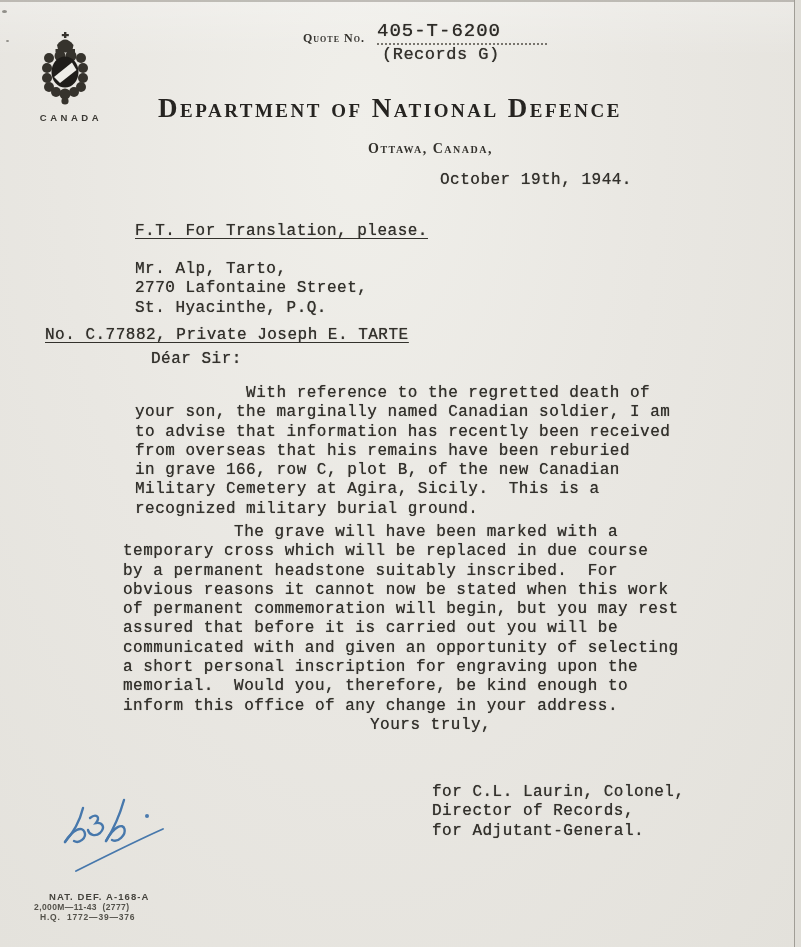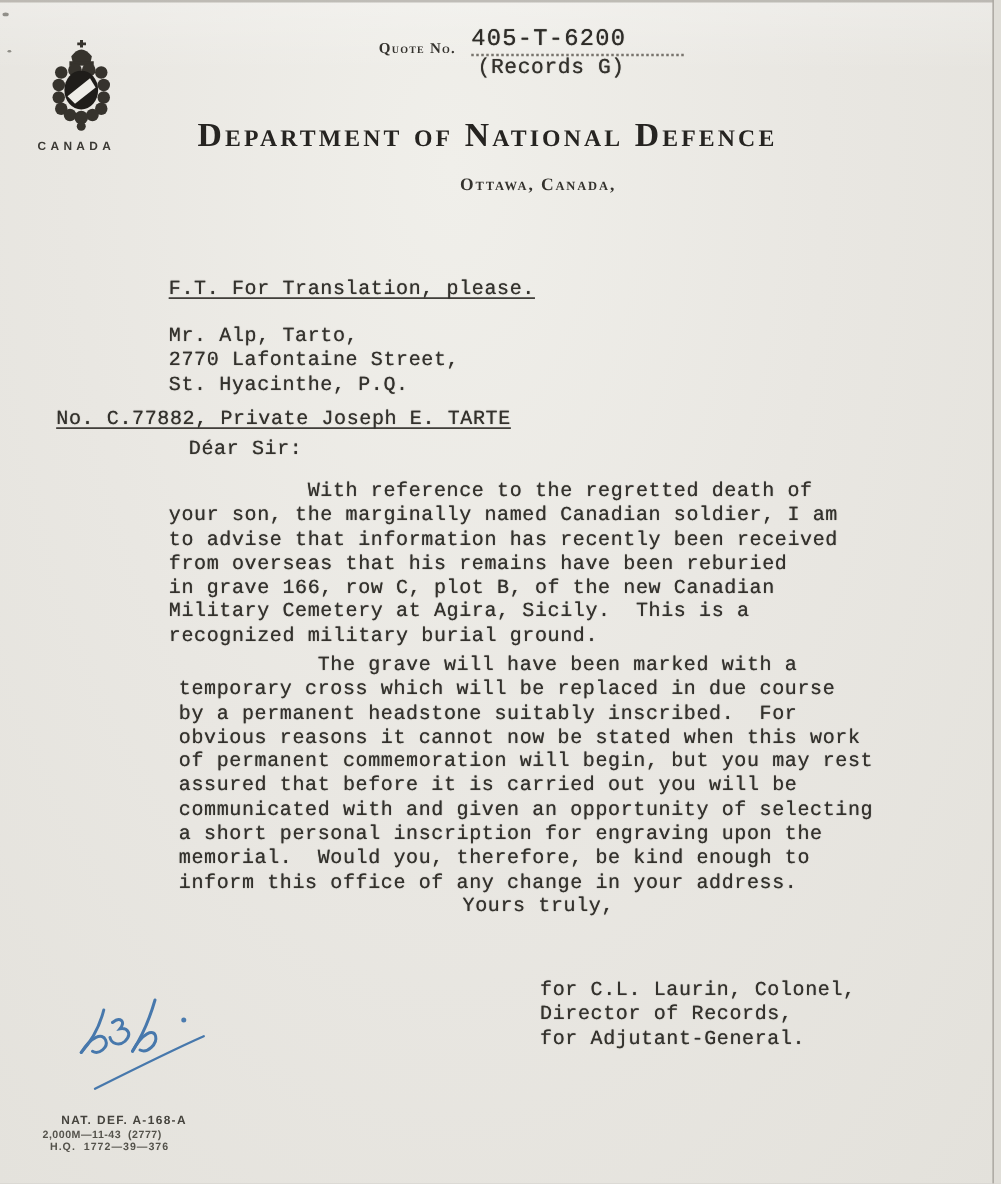--- a/index.html
+++ b/index.html
@@ -51,21 +51,21 @@
     position:absolute;left:95px;top:93px;width:590px;text-align:center;
     font-family:"Liberation Serif", serif;font-weight:700;
     font-size:14px;letter-spacing:4px;color:#2c2a26;
   }
   .place{
     position:absolute;left:368px;top:141px;
     font-family:"Liberation Serif", serif;font-variant:small-caps;
     font-weight:700;font-size:14px;letter-spacing:1.5px;color:#34322d;
   }
   .crest-caption{
-    position:absolute;left:30px;top:112px;width:72px;text-align:left;
+    position:absolute;left:30px;top:112px;width:72px;text-align:right;
     font-family:"Liberation Sans", sans-serif;font-weight:700;
     font-size:9.5px;letter-spacing:3.5px;color:#3b3934;
   }
   .crest{position:absolute;left:38px;top:30px;}
   .initials{position:absolute;left:50px;top:796px;}
 
   
   .ff{
     position:absolute;font-family:"Liberation Sans", sans-serif;
     font-weight:700;color:#45433d;white-space:pre;
@@ -112,40 +112,41 @@
 
   <div class="quote-label">Quote No.</div>
   <div class="quote-box">
     <span class="quote-number">405-T-6200</span>
   </div>
   <div class="t records">(Records G)</div>
 
   <div class="dept">Department of National Defence</div>
   <div class="place">Ottawa, Canada,</div>
 
+  <div class="t" style="left:440px;top:171px;">October 19th, 1944.</div>
 
   <div class="t ul" style="left:135px;top:222px;">F.T. For Translation, please.</div>
 
   <div class="t" style="left:135px;top:260px;">Mr. Alp, Tarto,
 2770 Lafontaine Street,
 St. Hyacinthe, P.Q.</div>
 
   <div class="t ul" style="left:45px;top:326px;">No. C.77882, Private Joseph E. TARTE</div>
 
   <div class="t" style="left:151px;top:350px;">Déar Sir:</div>
 
   <div class="t" style="left:135px;top:384px;">           With reference to the regretted death of
 your son, the marginally named Canadian soldier, I am
 to advise that information has recently been received
 from overseas that his remains have been reburied
 in grave 166, row C, plot B, of the new Canadian
 Military Cemetery at Agira, Sicily.  This is a
 recognized military burial ground.</div>
 
-  <div class="t" style="left:143px;top:523px;">           The grave will have been marked with a
+  <div class="t" style="left:123px;top:523px;">           The grave will have been marked with a
 temporary cross which will be replaced in due course
 by a permanent headstone suitably inscribed.  For
 obvious reasons it cannot now be stated when this work
 of permanent commemoration will begin, but you may rest
 assured that before it is carried out you will be
 communicated with and given an opportunity of selecting
 a short personal inscription for engraving upon the
 memorial.  Would you, therefore, be kind enough to
 inform this office of any change in your address.</div>
 

